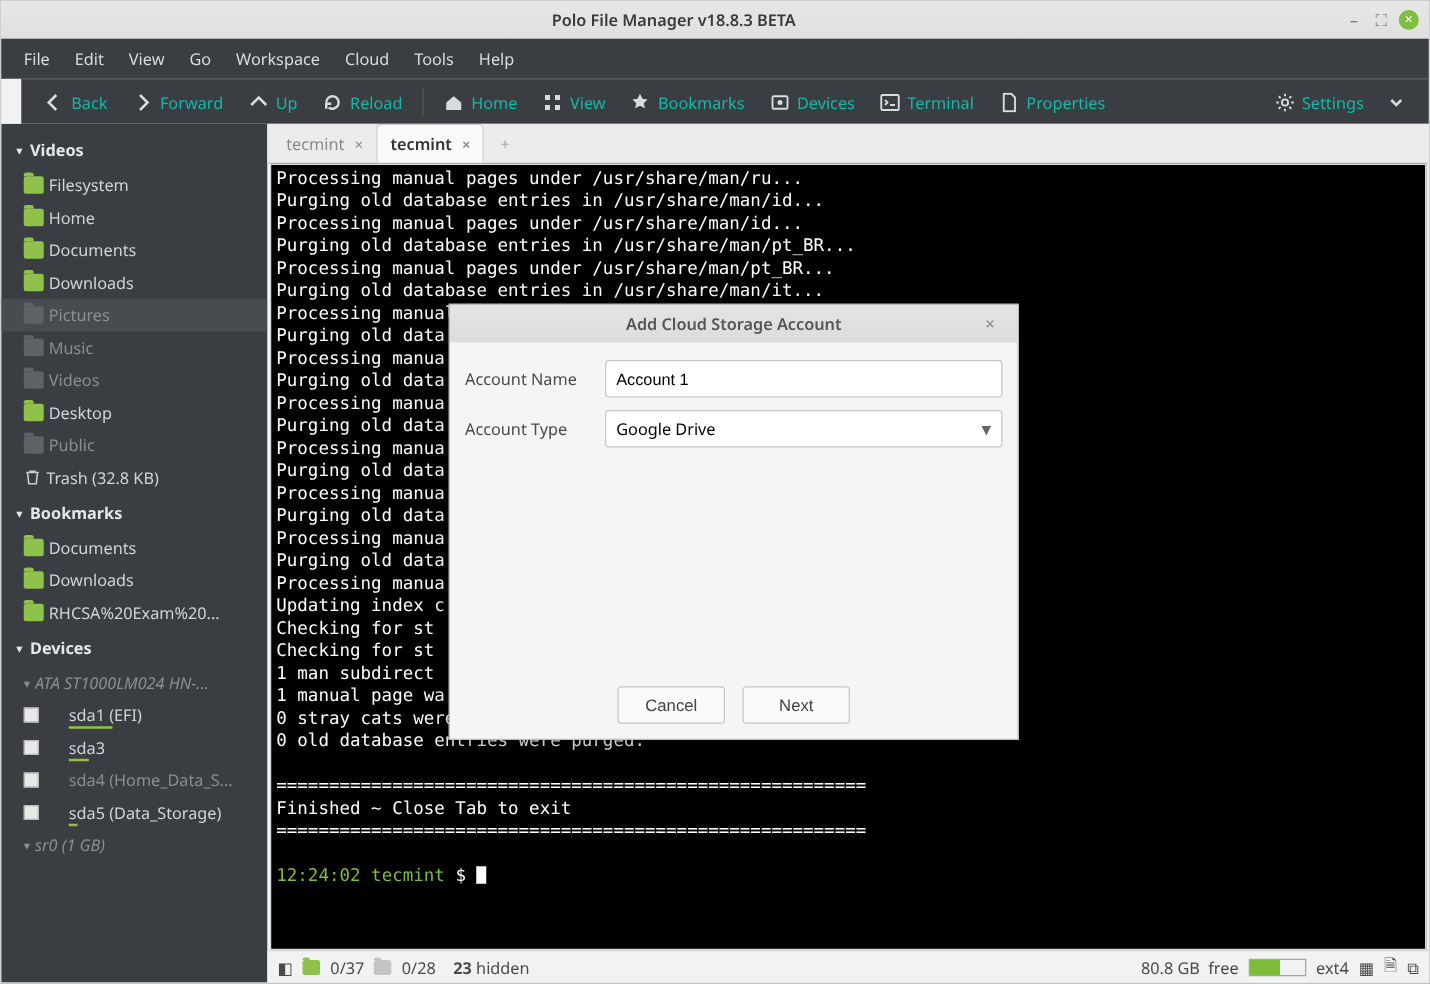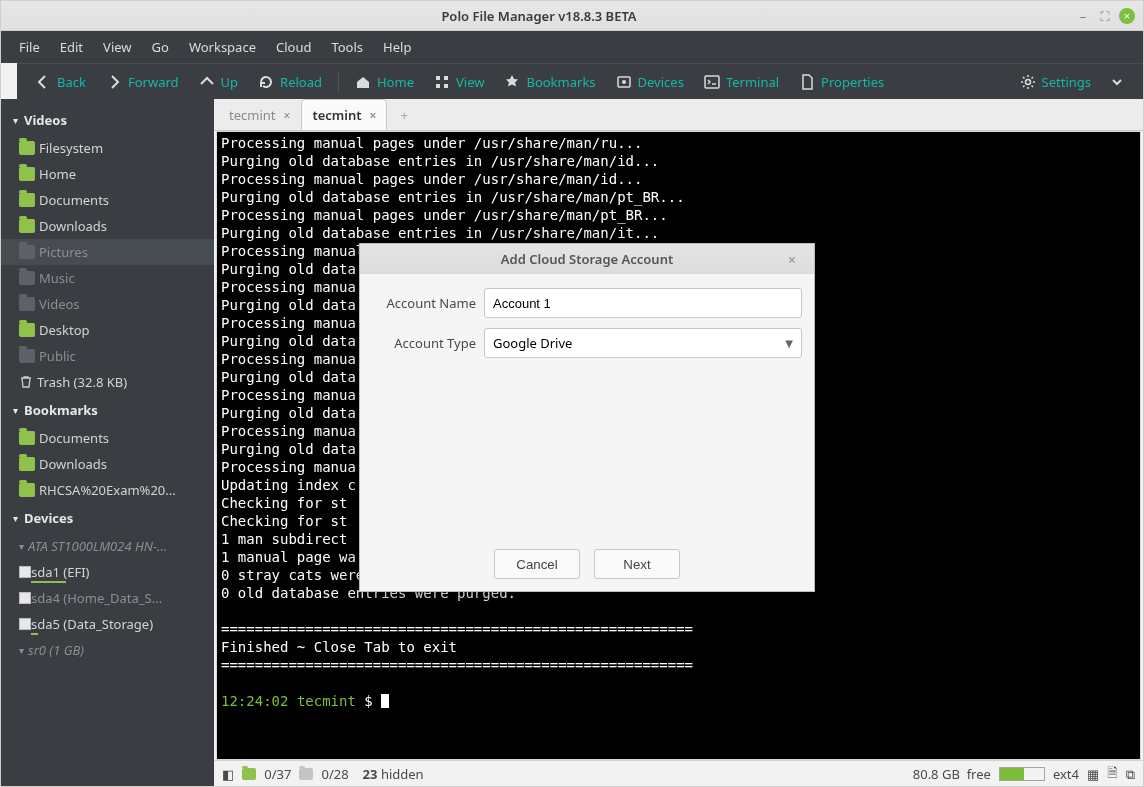--- a/index.html
+++ b/index.html
@@ -23,21 +23,21 @@
   .sidebar .section .tw { margin-right:6px; font-size:10px;}
   .sidebar .item { padding:4px 12px 4px 18px; display:flex; align-items:center; gap:4px; white-space:nowrap; overflow:hidden; text-overflow:ellipsis;}
   .sidebar .item.active { background:#474c50; }
   .sidebar .item.dim { color:#8a8e92; }
   .sidebar .item.italic { font-style:italic; }
   .sidebar .item .txt {overflow:hidden;text-overflow:ellipsis;}
   .folder-ic { width:16px;height:14px; border-radius:2px; background:#8fc24a; display:inline-block; position:relative;}
   .folder-ic::before{content:"";position:absolute;top:-3px;left:0;width:8px;height:3px;background:#8fc24a;border-radius:2px 2px 0 0;}
   .folder-ic.dim{background:#5e6266;} .folder-ic.dim::before{background:#5e6266;}
   .trash-ic,.disk-ic{width:14px;height:14px;display:inline-block;}
-  .part { display:flex;align-items:center;gap:0;padding:4px 12px 4px 18px;}
+  .part { display:flex;align-items:center;gap:24px;padding:4px 12px 4px 18px;}
   .part .chk{width:12px;height:12px;background:#e8e8e8;border:1px solid #bbb;}
   .part .name{position:relative;}
   .part .bar{height:2px;background:#8fc24a;position:absolute;left:0;bottom:-2px;}
   .content { flex:1; background:#f2f2f2; display:flex; flex-direction:column; }
   .tabs { height:32px; display:flex; align-items:flex-end; background:#ececec; border-bottom:1px solid #c9c9c9; padding-left:4px;}
   .tab { padding:6px 10px; display:flex;align-items:center; gap:8px; color:#8a8a8a; border:1px solid transparent; border-bottom:none; border-radius:4px 4px 0 0;}
   .tab.active{background:#fafafa;border-color:#c9c9c9;color:#333;font-weight:600;}
   .tab .x{font-size:12px;color:#888;}
   .tab.add{color:#aaa;padding:6px 12px;}
   .term { flex:1; background:#000; color:#fff; font-family:"DejaVu Sans Mono","Noto Mono",monospace; font-size:14px; line-height:18px; padding:2px 4px; white-space:pre; overflow:hidden; border:1px solid #dadada; margin:0 2px;}
@@ -47,21 +47,21 @@
   .status .mini-folder{width:14px;height:12px;background:#8fc24a;border-radius:2px;display:inline-block;position:relative;}
   .status .mini-folder::before{content:"";position:absolute;top:-2px;left:0;width:6px;height:2px;background:#8fc24a;border-radius:2px 2px 0 0;}
   .status .mini-folder.grey{background:#c4c4c4;} .status .mini-folder.grey::before{background:#c4c4c4;}
   .status .bar{width:46px;height:14px;border:1px solid #9aa;display:inline-block;position:relative;}
   .status .bar i{position:absolute;left:0;top:0;bottom:0;background:#7dbd3a;}
   .dialog { position:absolute; left:359px; top:243px; width:456px; height:349px; background:#f5f5f5; border:1px solid #bcbcbc; box-shadow:0 6px 20px rgba(0,0,0,.35); display:flex;flex-direction:column;}
   .dialog .dtitle{height:30px;background:linear-gradient(#e4e4e4,#dcdcdc);display:flex;align-items:center;justify-content:center;color:#555;font-weight:600;position:relative;}
   .dialog .dclose{position:absolute;right:8px;top:6px;width:18px;height:18px;color:#999;font-size:14px;}
   .dialog .dbody{flex:1;padding:14px 12px;display:flex;flex-direction:column;gap:10px;}
   .drow{display:flex;align-items:center;gap:8px;}
-  .drow label{width:104px;text-align:right;color:#4a4a4a;}
+  .drow label{width:104px;color:#4a4a4a;}
   .drow input,.drow .select{flex:1;height:30px;border:1px solid #c7c7c7;border-radius:3px;background:#fff;padding:0 8px;font-size:13px;display:flex;align-items:center;justify-content:space-between;}
   .drow .select .tri{font-size:10px;color:#666;}
   .dialog .dfoot{display:flex;justify-content:center;gap:14px;padding:12px;}
   .dialog .dfoot button{width:86px;height:30px;background:#fafafa;border:1px solid #c7c7c7;border-radius:3px;color:#444;cursor:default;}
   .ico{width:16px;height:16px;}
 </style>
 </head>
 <body>
 
 <div class="win">
@@ -243,20 +243,24 @@
           <span>Devices</span>
         </div>
       <div id="devices">
           <div class="item italic dim">
             <span class="tw" style="font-size:10px">▾</span>
             <span class="txt">ATA ST1000LM024 HN-...</span>
           </div>
           <div class="part">
             <span class="chk"></span>
             <span class="name" style="color:#d1d4d6">sda1 (EFI)<span class="bar" style="width:60%;"></span></span>
+          </div>
+          <div class="part">
+            <span class="chk"></span>
+            <span class="name" style="color:#d1d4d6">sda3<span class="bar" style="width:55%;"></span></span>
           </div>
           <div class="part dim">
             <span class="chk"></span>
             <span class="name" style="color:#8a8e92">sda4 (Home_Data_S...<span class="bar" style="width:0%;background:#5e6266"></span></span>
           </div>
           <div class="part">
             <span class="chk"></span>
             <span class="name" style="color:#d1d4d6">sda5 (Data_Storage)<span class="bar" style="width:6%;"></span></span>
           </div>
           <div class="item italic dim">

